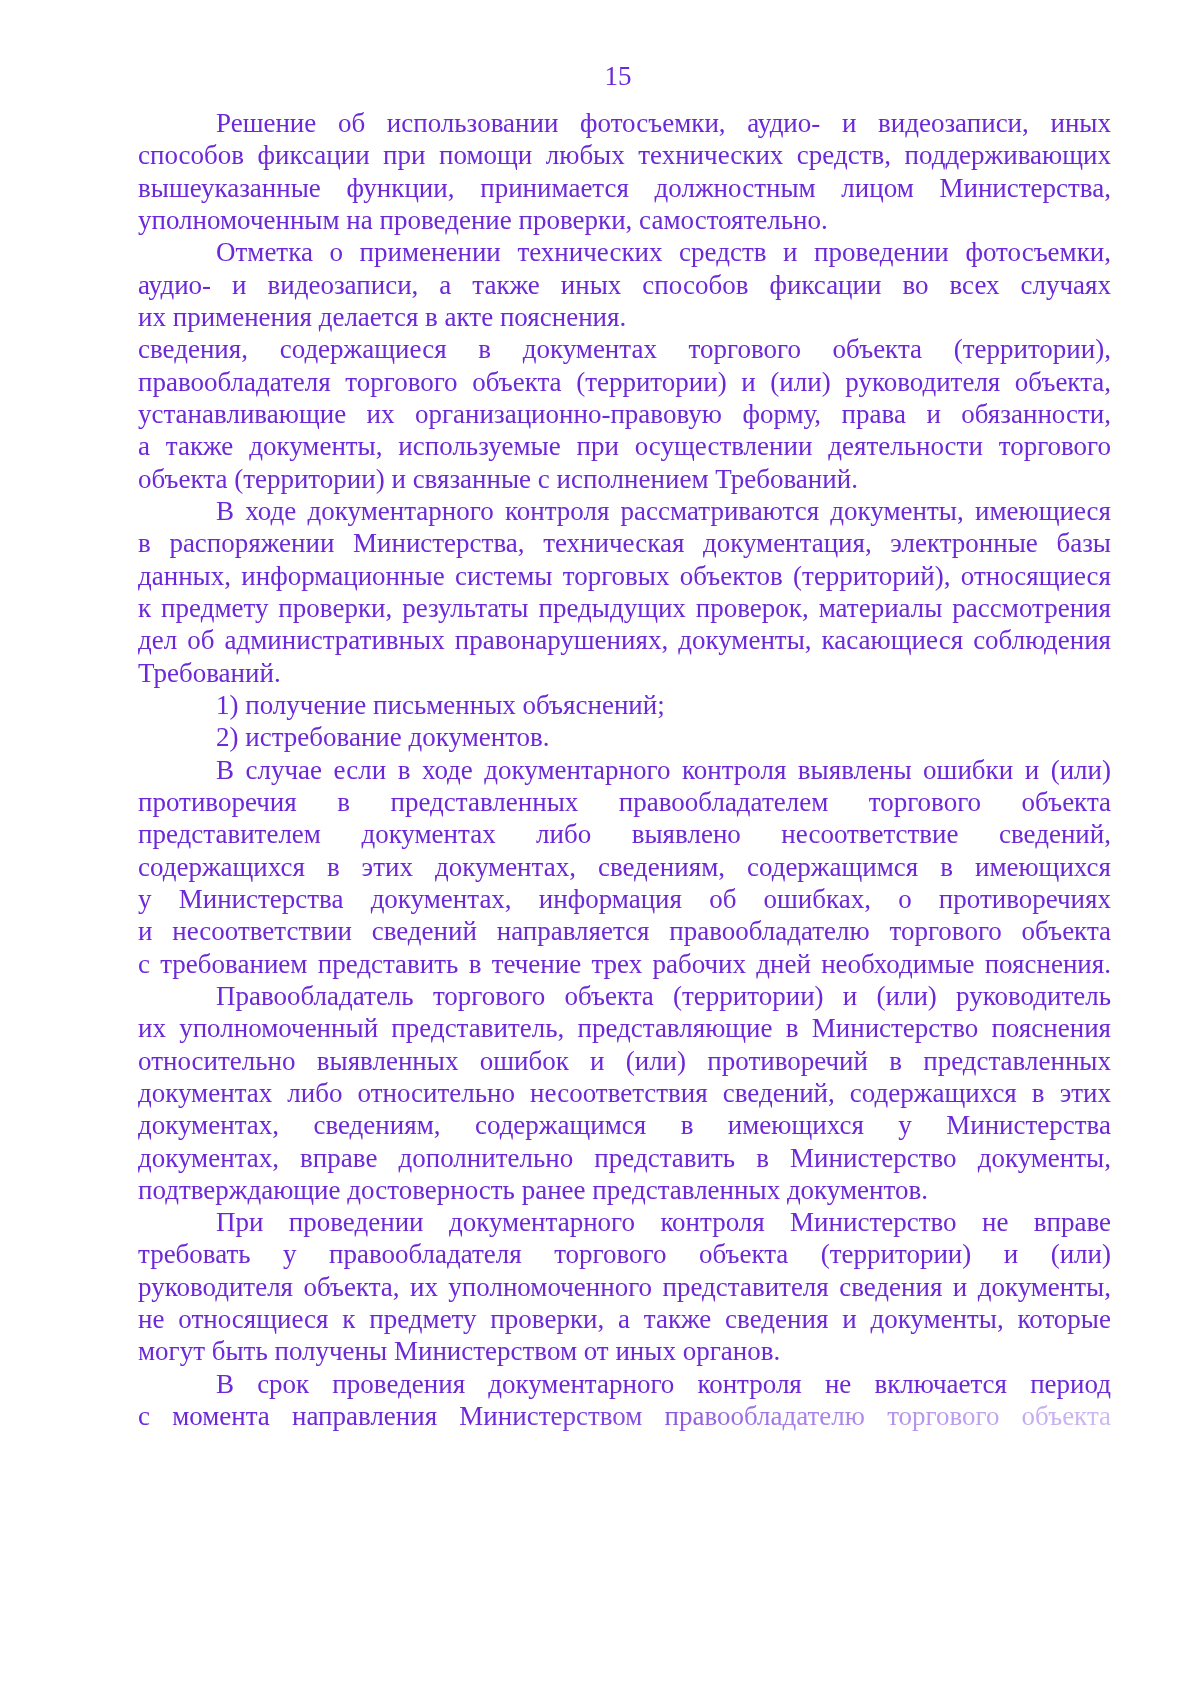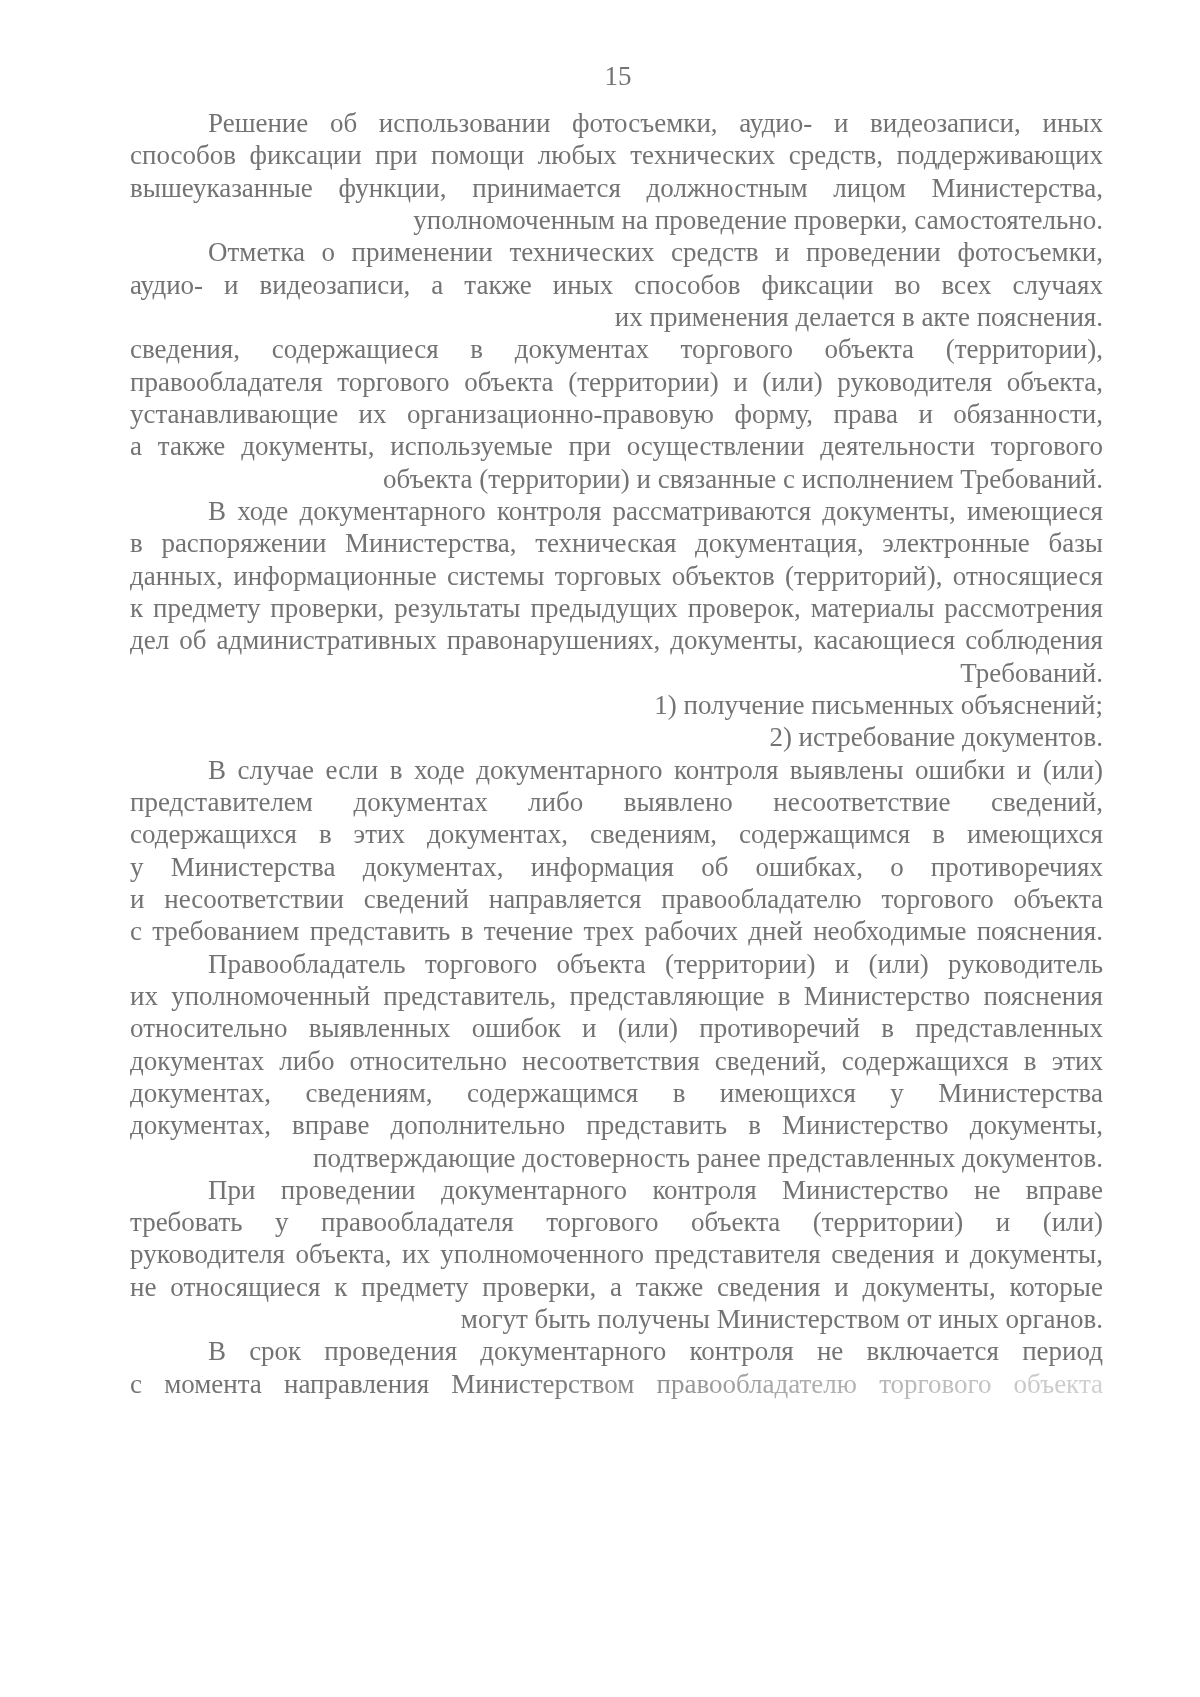--- a/index.html
+++ b/index.html
@@ -2,47 +2,47 @@
 <html lang="ru"><head>
 <meta charset="utf-8">
 <style>
   * { margin: 0; padding: 0; box-sizing: border-box; }
   html, body { background: #ffffff; }
   .page {
     position: relative;
     width: 1200px;
     height: 1697px;
     background: #ffffff;
-    color: #737373;
+    color: #6d28d9;
     font-family: "Liberation Serif", "DejaVu Serif", serif;
     overflow: hidden;
   }
   .page-number {
     position: absolute;
     top: 61px;
     left: 18px;          
     width: 1200px;
     text-align: center;
     font-size: 27px;
     line-height: 30px;
   }
   .doc-body {
     position: absolute;
     top: 107px;
-    left: 130px;
+    left: 138px;
     width: 973px;
   }
   .paragraph { margin: 0; }
   .line {
     font-size: 27px;
     height: 32.33px;
     line-height: 32.33px;
     overflow: hidden;
     white-space: normal;
-    text-align: right;
+    text-align: left;
   }
   .line.full {
     text-align: justify;
     text-align-last: justify;
   }
   .line.indent { text-indent: 78px; }
   
   .paragraph:last-of-type .line:last-child {
     -webkit-mask-image: linear-gradient(90deg, #000 38%, rgba(0,0,0,0.6) 68%, rgba(0,0,0,0.32) 100%);
             mask-image: linear-gradient(90deg, #000 38%, rgba(0,0,0,0.6) 68%, rgba(0,0,0,0.32) 100%);
@@ -81,20 +81,21 @@
         <div class="line">Требований.</div>
       </div>
       <div class="paragraph">
         <div class="line indent">1) получение письменных объяснений;</div>
       </div>
       <div class="paragraph">
         <div class="line indent">2) истребование документов.</div>
       </div>
       <div class="paragraph">
         <div class="line indent full">В случае если в ходе документарного контроля выявлены ошибки и (или)</div>
+        <div class="line full">противоречия в представленных правообладателем торгового объекта</div>
         <div class="line full">представителем документах либо выявлено несоответствие сведений,</div>
         <div class="line full">содержащихся в этих документах, сведениям, содержащимся в имеющихся</div>
         <div class="line full">у Министерства документах, информация об ошибках, о противоречиях</div>
         <div class="line full">и несоответствии сведений направляется правообладателю торгового объекта</div>
         <div class="line full">с требованием представить в течение трех рабочих дней необходимые пояснения.</div>
       </div>
       <div class="paragraph">
         <div class="line indent full">Правообладатель торгового объекта (территории) и (или) руководитель объекта,</div>
         <div class="line full">их уполномоченный представитель, представляющие в Министерство пояснения</div>
         <div class="line full">относительно выявленных ошибок и (или) противоречий в представленных</div>

